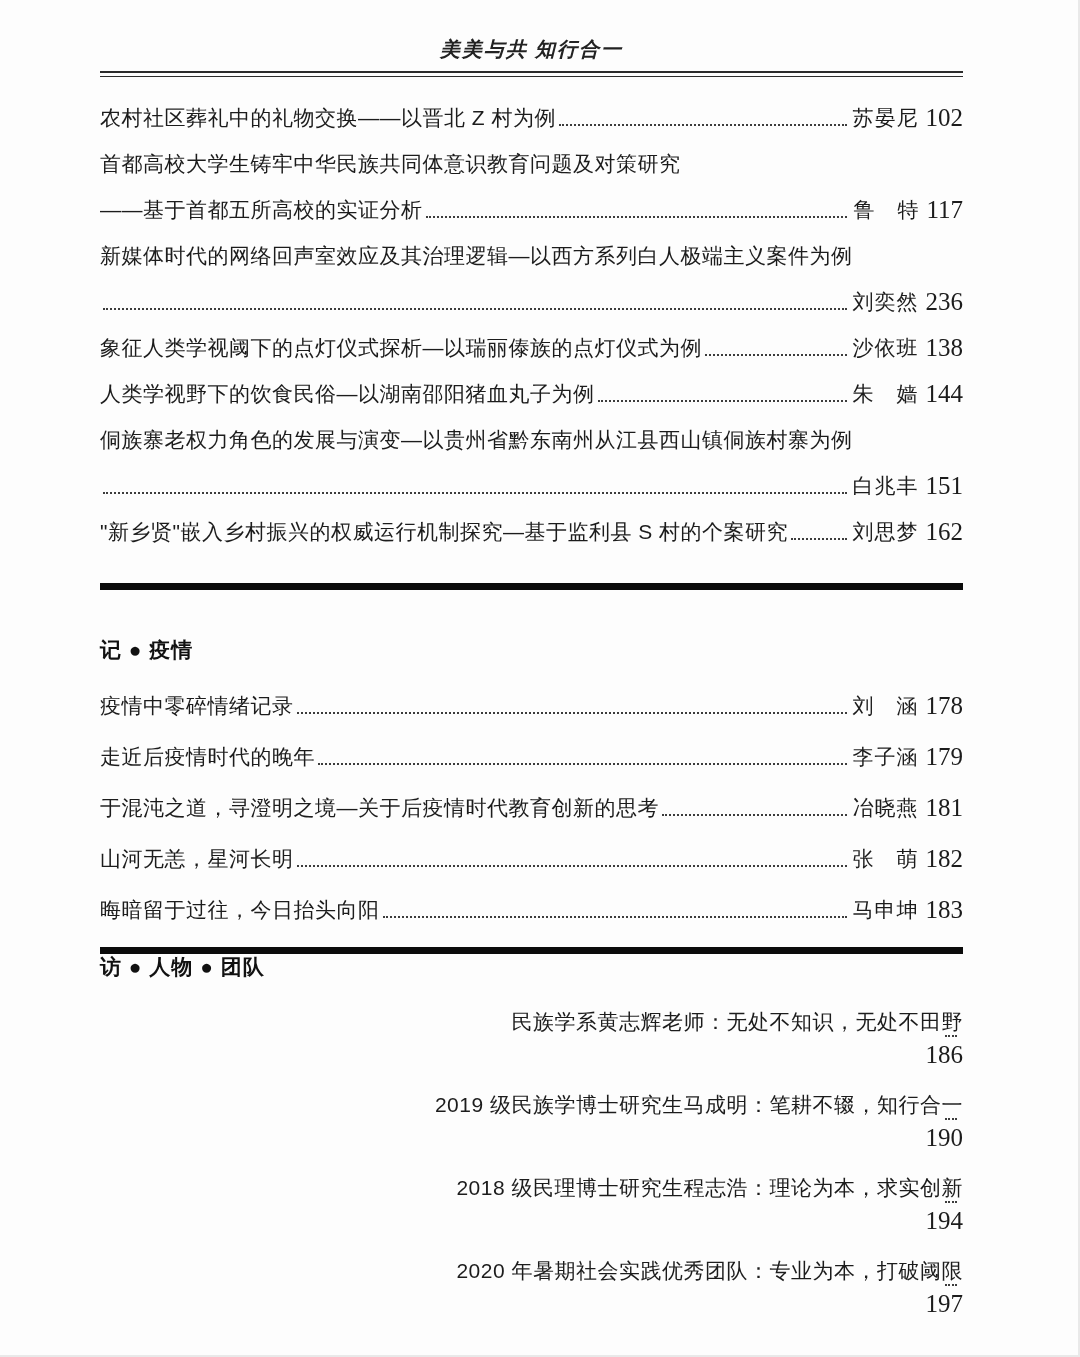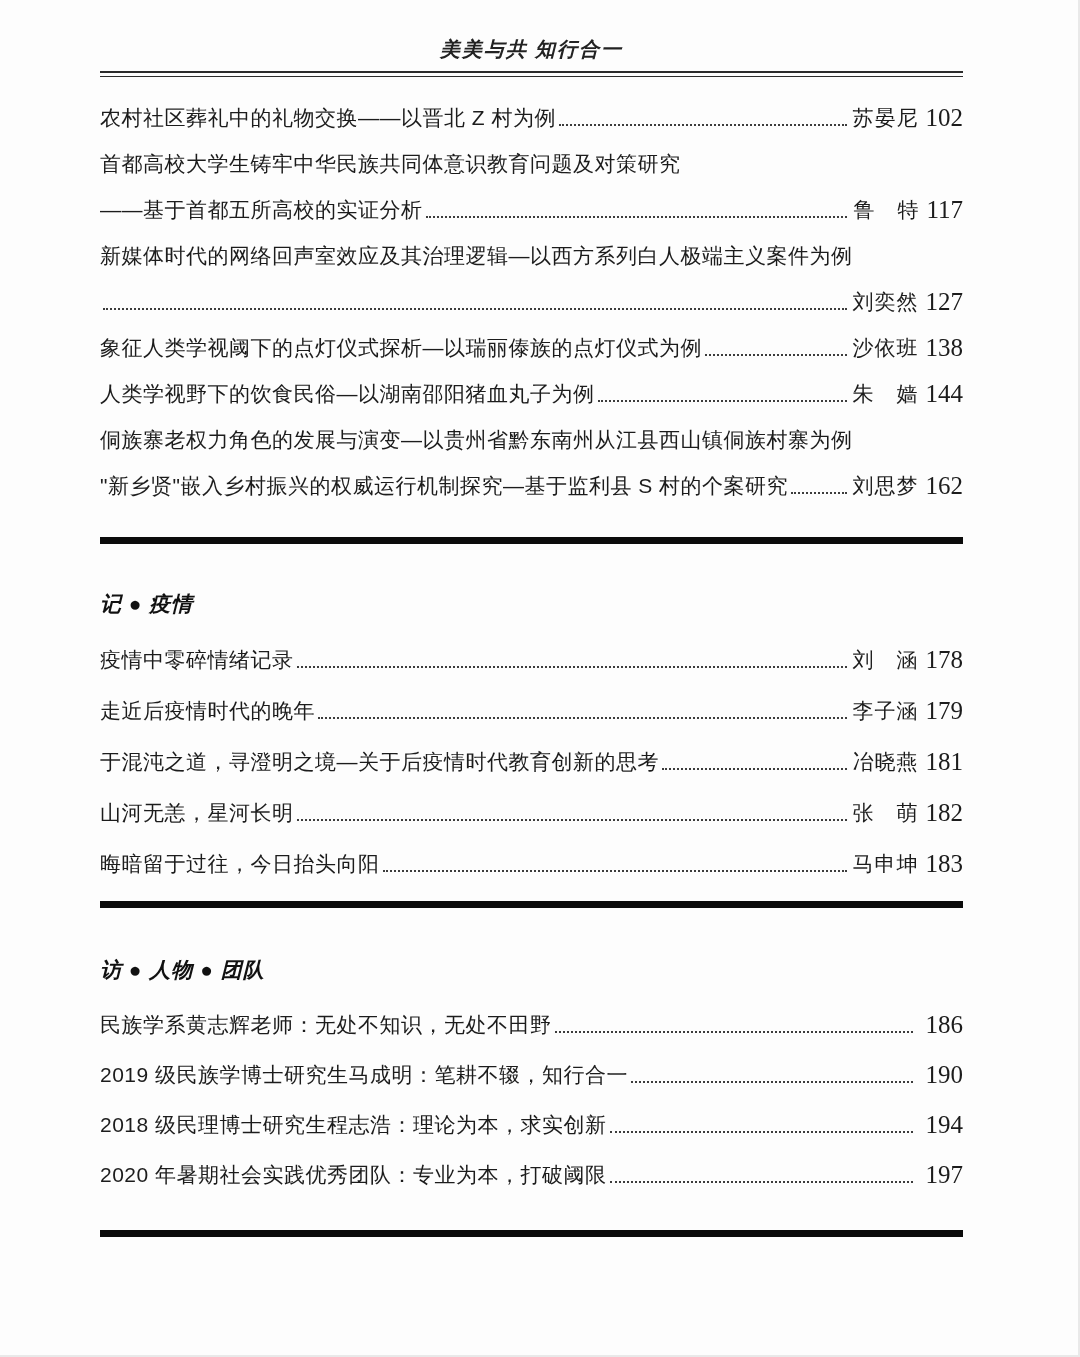--- a/index.html
+++ b/index.html
@@ -72,30 +72,29 @@
   .bar-1 { margin-top: 38px; }
   .bar-2 { margin-top: 24px; }
   .bar-3 { margin-top: 42px; }
 
   .section-heading {
     font-size: 21px;
     font-weight: bold;
     line-height: 26px;
     letter-spacing: 1px;
     color: #111;
-    font-style: italic;
   }
   .heading-1 { margin-top: 47px; }
-  .heading-2 { margin-top: 49px; }
+  .heading-2 { }
 
   .sec-epidemic .line { margin-bottom: 25px; }
   .sec-epidemic .line.first { margin-top: 30px; }
   .sec-epidemic .line:last-child { margin-bottom: 0; }
 
-  .sec-interviews .line { margin-bottom: 24px; }
+  .sec-interviews .line { margin-bottom: 24px; flex-direction: column; }
   .sec-interviews .line.first { margin-top: 29px; }
   .sec-interviews .line:last-child { margin-bottom: 0; }
 </style>
 </head>
 <body>
 
 <div class="page">
   <div class="content">
 
     <div class="page-header-title">美美与共 知行合一</div>
@@ -119,39 +118,44 @@
         <span class="author">鲁　特</span>
         <span class="pagenum">117</span>
       </div>
 
       <div class="line">
         <span class="t">新媒体时代的网络回声室效应及其治理逻辑—以西方系列白人极端主义案件为例</span>
       </div>
       <div class="line">
         <span class="dots"></span>
         <span class="author">刘奕然</span>
-        <span class="pagenum">127</span>
+        <span class="pagenum">236</span>
       </div>
 
       <div class="line">
         <span class="t">象征人类学视阈下的点灯仪式探析—以瑞丽傣族的点灯仪式为例</span>
         <span class="dots"></span>
         <span class="author">沙依班</span>
         <span class="pagenum">138</span>
       </div>
 
       <div class="line">
         <span class="t">人类学视野下的饮食民俗—以湖南邵阳猪血丸子为例</span>
         <span class="dots"></span>
         <span class="author">朱　嫱</span>
         <span class="pagenum">144</span>
       </div>
 
       <div class="line">
         <span class="t">侗族寨老权力角色的发展与演变—以贵州省黔东南州从江县西山镇侗族村寨为例</span>
+      </div>
+      <div class="line">
+        <span class="dots"></span>
+        <span class="author">白兆丰</span>
+        <span class="pagenum">151</span>
       </div>
 
       <div class="line">
         <span class="t">"新乡贤"嵌入乡村振兴的权威运行机制探究—基于监利县 S 村的个案研究</span>
         <span class="dots"></span>
         <span class="author">刘思梦</span>
         <span class="pagenum">162</span>
       </div>
     </div>
 

